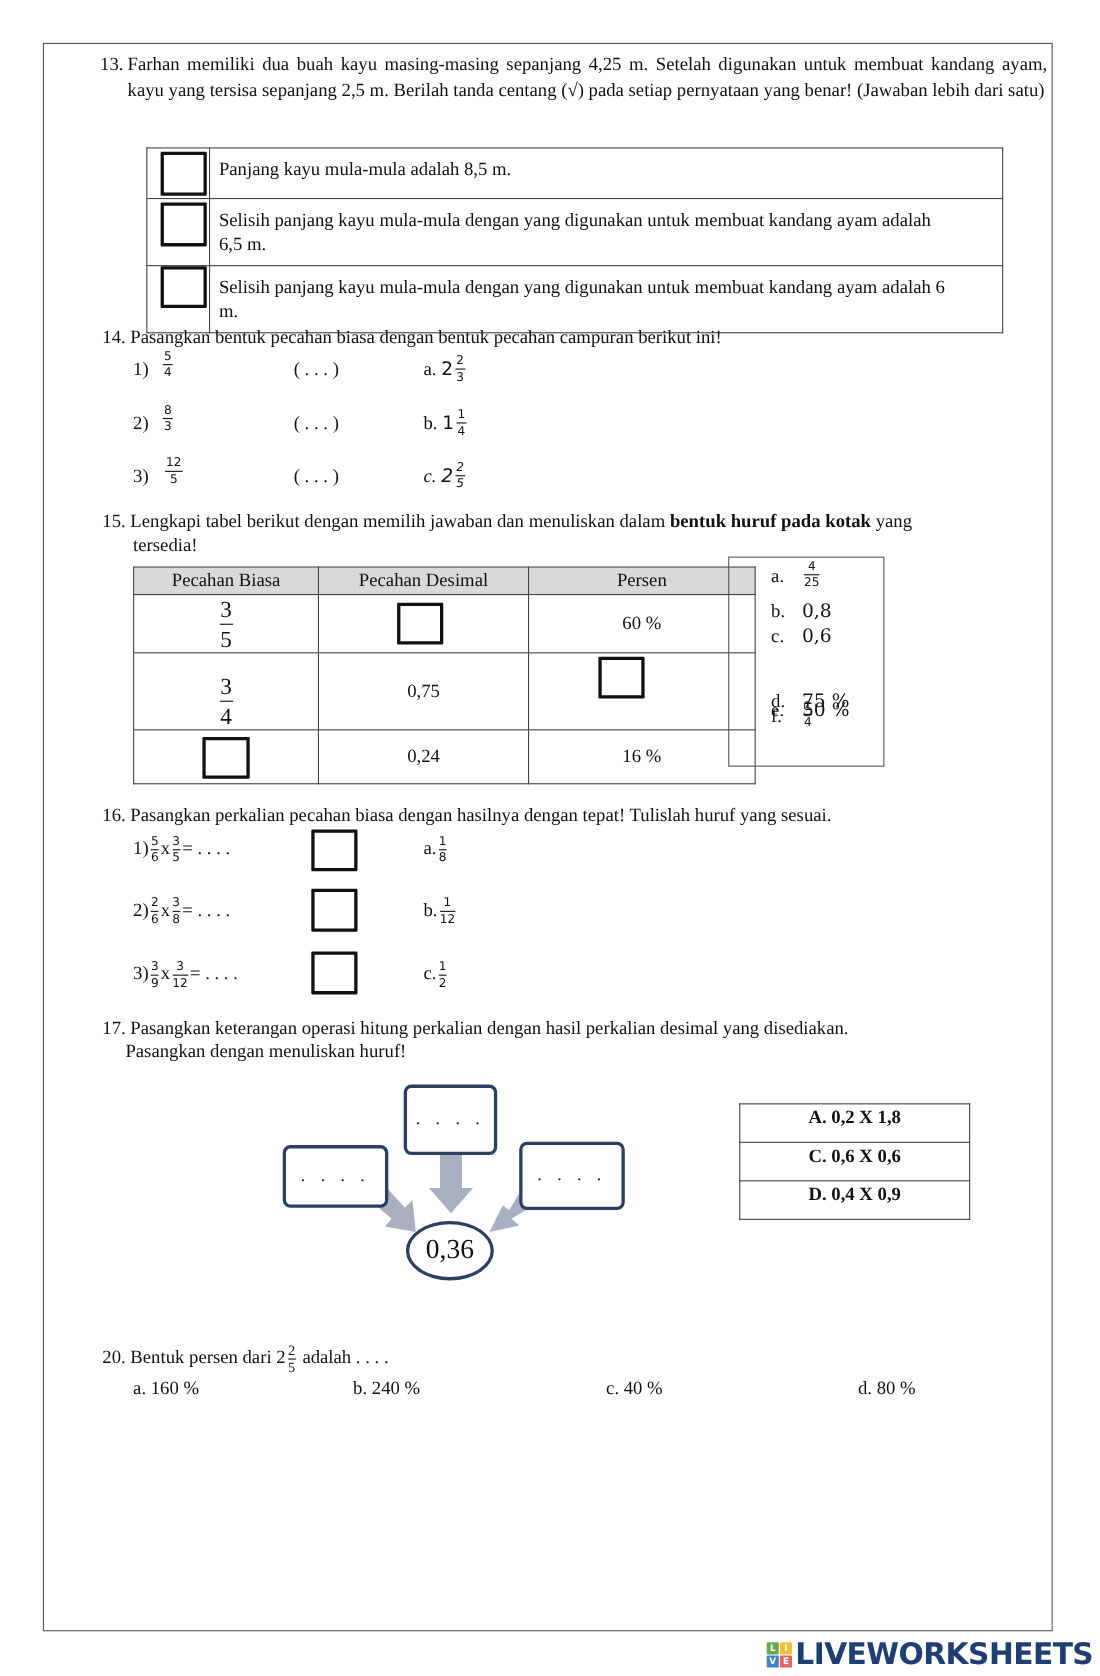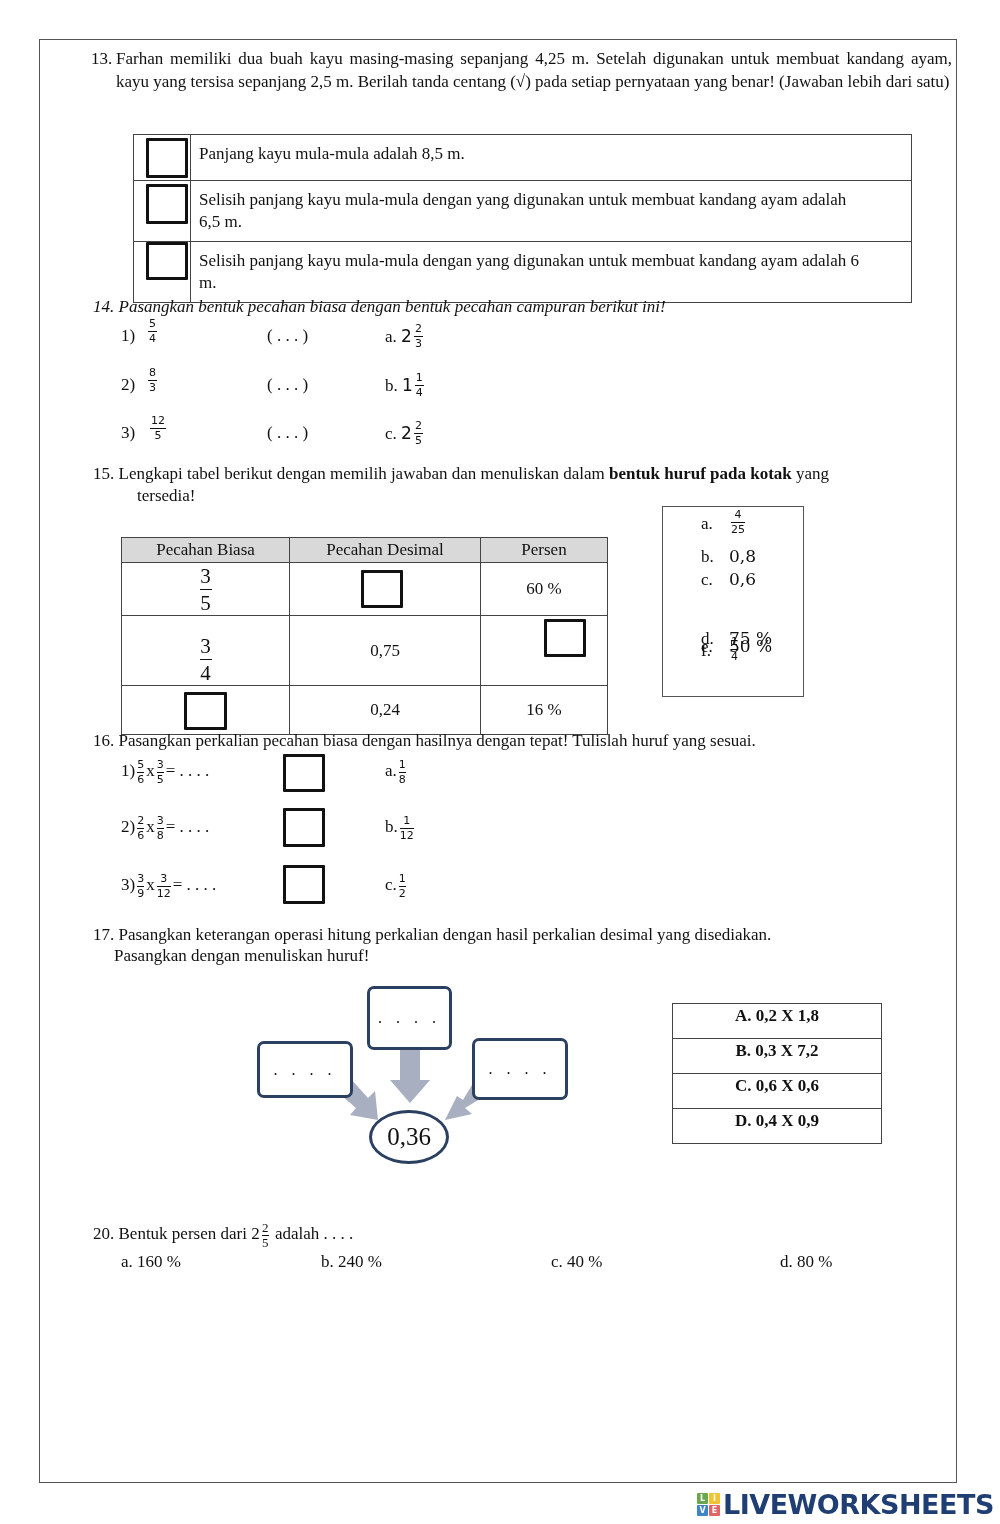--- a/index.html
+++ b/index.html
@@ -17,21 +17,21 @@
   .frac .num { padding:0 1px; }
   .frac .bar { width:100%; min-width:7px; border-top:1px solid #111; margin:1px 0; }
   .frac.big { font-family:"Liberation Serif", serif; font-size:21px; line-height:22px; }
   .frac.big .bar { min-width:12px; border-top:1.5px solid #111; margin:2px 0; }
   .mixed-whole { font-family:"DejaVu Sans", sans-serif; font-size:17px; }
   
   .q13-table { position:absolute; left:133px; top:134px; width:779px; border-collapse:collapse; }
   .q13-table td { border:1px solid #444; vertical-align:top; font-size:17px; line-height:22px; padding:8px 8px; }
   .q13-table td.chk { width:56px; padding:0; position:relative; }
   
-  .q15-table { position:absolute; left:121px; top:537px; width:487px; border-collapse:collapse; }
+  .q15-table { position:absolute; left:121px; top:515px; width:566px; border-collapse:collapse; }
   .q15-table th { background:#d9d9d9; font-weight:normal; border:1px solid #444; height:24px; font-size:17px; padding:0; }
   .q15-table td { border:1px solid #444; text-align:center; vertical-align:middle; font-size:17px; position:relative; padding:0; }
   .options-panel { position:absolute; left:662px; top:506px; width:142px; height:191px;
                    border:1px solid #555; box-sizing:border-box; }
   .opt-row { position:absolute; left:38px; font-size:17px; line-height:22px; white-space:nowrap; }
   .opt-row .lbl { display:inline-block; width:28px; }
   .opt-row .val { font-family:"DejaVu Serif", serif; font-size:17px; }
   
   .d-box { position:absolute; border:3px solid #2b3f61; border-radius:7px; background:#fff; box-sizing:border-box;
            display:flex; align-items:center; justify-content:center; letter-spacing:5px; font-size:16px; }
@@ -71,21 +71,21 @@
   </tr>
   <tr style="height:45px;">
     <td class="chk">
       <div class="box" style="left:12px;top:0px;width:42px;height:38px;"></div>
     </td>
     <td style="padding-right:50px;">Selisih panjang kayu mula-mula dengan yang digunakan untuk membuat kandang ayam adalah 6 m.</td>
   </tr>
 </tbody>
   </table>
 
-<div class="p" style="left:93px;top:296px;font-style:italic;">14. Pasangkan bentuk pecahan biasa dengan bentuk  pecahan campuran berikut ini!</div>
+<div class="p" style="left:93px;top:296px;">14. Pasangkan bentuk pecahan biasa dengan bentuk  pecahan campuran berikut ini!</div>
 
 <div>
   <div class="p" style="left:121px;top:325px;">1)</div>
   <div class="abs" style="left:146px;top:318px;">
     <span class="frac">
         <span class="num">5</span>
         <span class="bar"></span>
         <span>4</span>
       </span>
   </div>
@@ -123,34 +123,34 @@
 <div>
   <div class="p" style="left:121px;top:422px;">3)</div>
   <div class="abs" style="left:148px;top:415px;">
     <span class="frac">
         <span class="num">12</span>
         <span class="bar"></span>
         <span>5</span>
       </span>
   </div>
   <div class="p" style="left:267px;top:422px;">( . . . )</div>
-  <div class="p" style="left:385px;top:422px;">
+  <div class="p" style="left:385px;top:422px;font-style:italic;">
     <span>c.</span>
     <span class="mixed-whole">2</span><span class="frac" style="margin-top:-4px;">
         <span class="num">2</span>
         <span class="bar"></span>
         <span>5</span>
       </span>
   </div>
 </div>
 
 <div class="p" style="left:93px;top:463px;">
   <span>15. Lengkapi tabel berikut dengan memilih jawaban dan menuliskan dalam </span><b>bentuk huruf pada kotak</b><span> yang</span>
 </div>
-<div class="p" style="left:121px;top:485px;margin-left:16px;">tersedia!</div>
+<div class="p" style="left:121px;top:485px;">tersedia!</div>
 
 <table class="q15-table">
   <tbody>
       <tr>
     <th style="width:167px;">Pecahan Biasa</th>
     <th style="width:190px;">Pecahan Desimal</th>
     <th>Persen</th>
   </tr>
   <tr style="height:53px;">
     <td>
@@ -291,23 +291,20 @@
 
 <div class="d-box" style="left:367px;top:986px;width:85px;height:64px;">. . . .</div>
 <div class="d-box" style="left:257px;top:1041px;width:96px;height:57px;">. . . .</div>
 <div class="d-box" style="left:472px;top:1038px;width:96px;height:62px;">. . . .</div>
 <div class="d-oval" style="left:369px;top:1110px;width:80px;height:54px;">0,36</div>
 
 <table class="q17-table">
   <tbody>
       <tr>
         <td>A. 0,2 X 1,8</td>
-      </tr>
-  <tr>
-        <td>B. 0,3 X 7,2</td>
       </tr>
   <tr>
         <td>C. 0,6 X 0,6</td>
       </tr>
   <tr>
         <td>D. 0,4 X 0,9</td>
       </tr>
 </tbody>
   </table>
 

